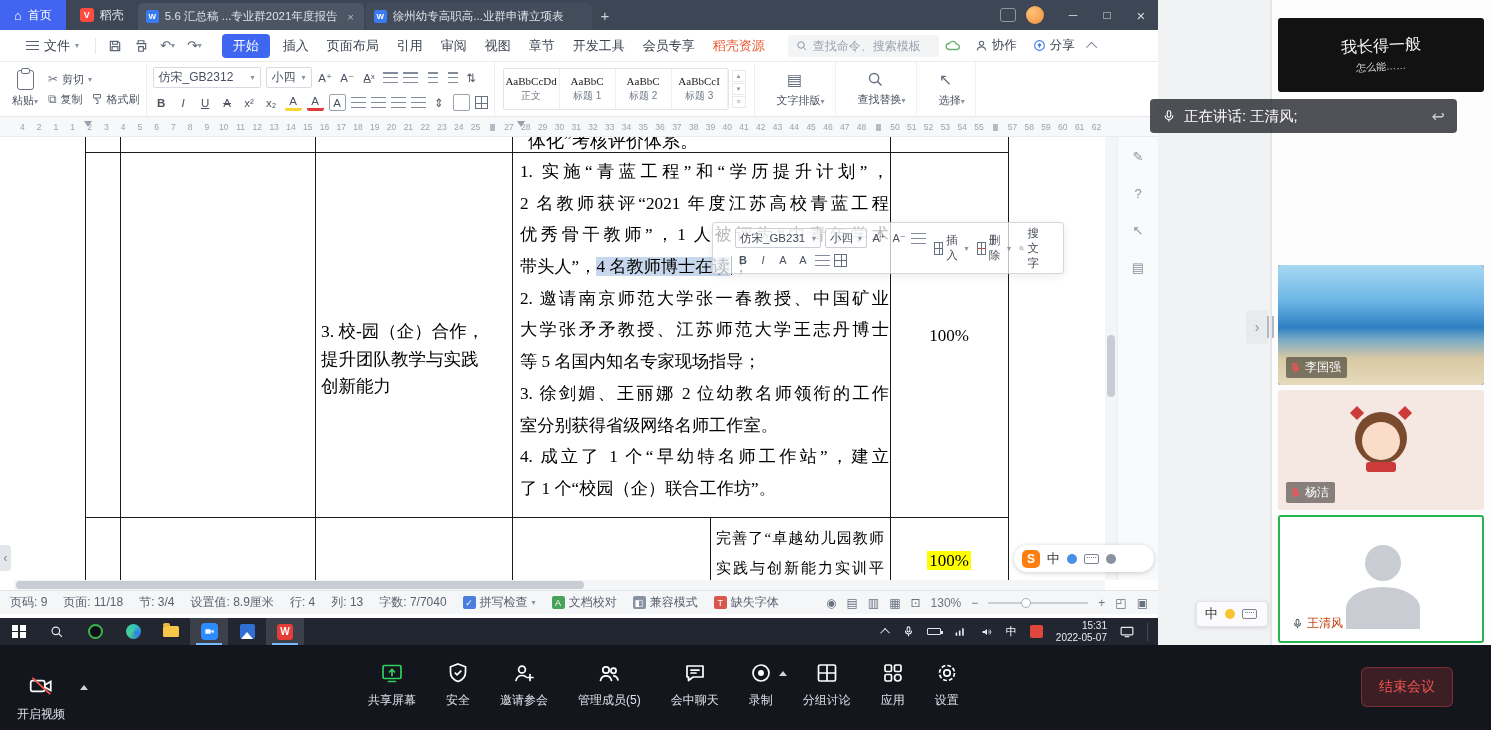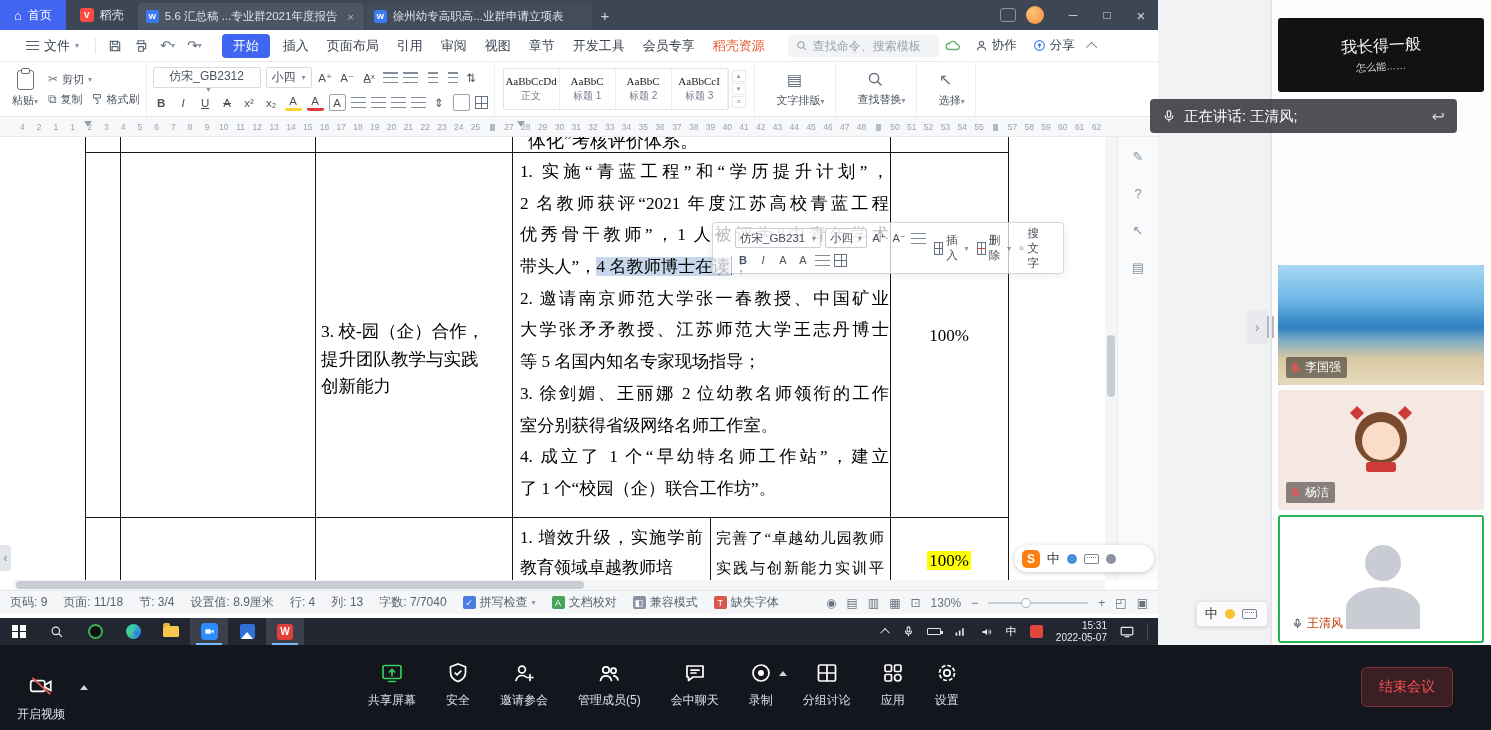--- a/index.html
+++ b/index.html
@@ -53,21 +53,21 @@
   .ic-clip { width:17px; height:20px; border:1.5px solid #68структ7; border:1.5px solid #68717f; border-radius:3px; position:relative; }
   .ic-clip::before { content:""; position:absolute; left:3px; top:-3px; width:7px; height:4px; background:#fff; border:1.5px solid #68717f; border-radius:2px; }
   .cutcopy { display:flex; flex-direction:column; gap:5px; margin-left:4px; }
   .ccb { display:flex; align-items:center; gap:4px; }
   .ccb .g { color:#68717f; font-size:12px; }
   .row2btns { display:flex; gap:8px; }
   .fontcol { display:flex; flex-direction:column; gap:6px; justify-content:center; }
   .frow { display:flex; align-items:center; gap:5px; }
   .fsel { display:flex; align-items:center; justify-content:space-between; border:1px solid #d7dbe1; border-radius:2px; height:21px; padding:0 5px; font-size:12px; background:#fff; }
   .fsel .tiny-caret { margin-left:4px; }
-  .fname { width:108px;flex-direction:column; }
+  .fname { width:108px; }
   .fsize { width:46px; }
   .fbtn { min-width:17px; height:17px; display:flex; align-items:center; justify-content:center; font-size:11.5px; color:#4a5260; border-radius:2px; }
   .fbtn b { font-weight:bold; }
   .fbtn .u { text-decoration:underline; }
   .fbtn .st { text-decoration:line-through; }
   .fbtn.hi { border-bottom:3px solid #f7d531; }
   .fbtn.fc { border-bottom:3px solid #e23b3b; }
   .fbtn.box { border:1px solid #9aa2ad; }
   .icn { width:15px; height:13px; position:relative; }
   .icn::before { content:""; position:absolute; inset:1px 0; background:repeating-linear-gradient(#828c9b 0 1.5px, transparent 1.5px 4.8px); }
@@ -550,24 +550,20 @@
           <div class="dl j">大学张矛矛教授、江苏师范大学王志丹博士</div>
           <div class="dl">等 5 名国内知名专家现场指导；</div>
           <div class="dl j">3. 徐剑媚、王丽娜 2 位幼教名师领衔的工作</div>
           <div class="dl">室分别获得省级网络名师工作室。</div>
           <div class="dl j">4. 成立了 1 个“早幼特名师工作站”，建立</div>
           <div class="dl">了 1 个“校园（企）联合工作坊”。</div>
         </div>
 
         <div class="t-pc1">100%</div>
 
-        <div class="t-r2l">
-          <div class="dl2 j">1. 增效升级，实施学前</div>
-          <div class="dl2">教育领域卓越教师培</div>
-        </div>
         <div class="t-r2m">完善了“卓越幼儿园教师实践与创新能力实训平台”：提升了学前教育领域卓越教师培</div>
         <div class="t-pc2"><span class="hl-y">100%</span></div>
       </div>
 
       <div class="floatbar">
         <div class="fb-left">
           <div class="fb-row">
             <span class="fb-sel f">
                 <span>仿宋_GB231</span>
                 <span class="tiny-caret">▾</span>

